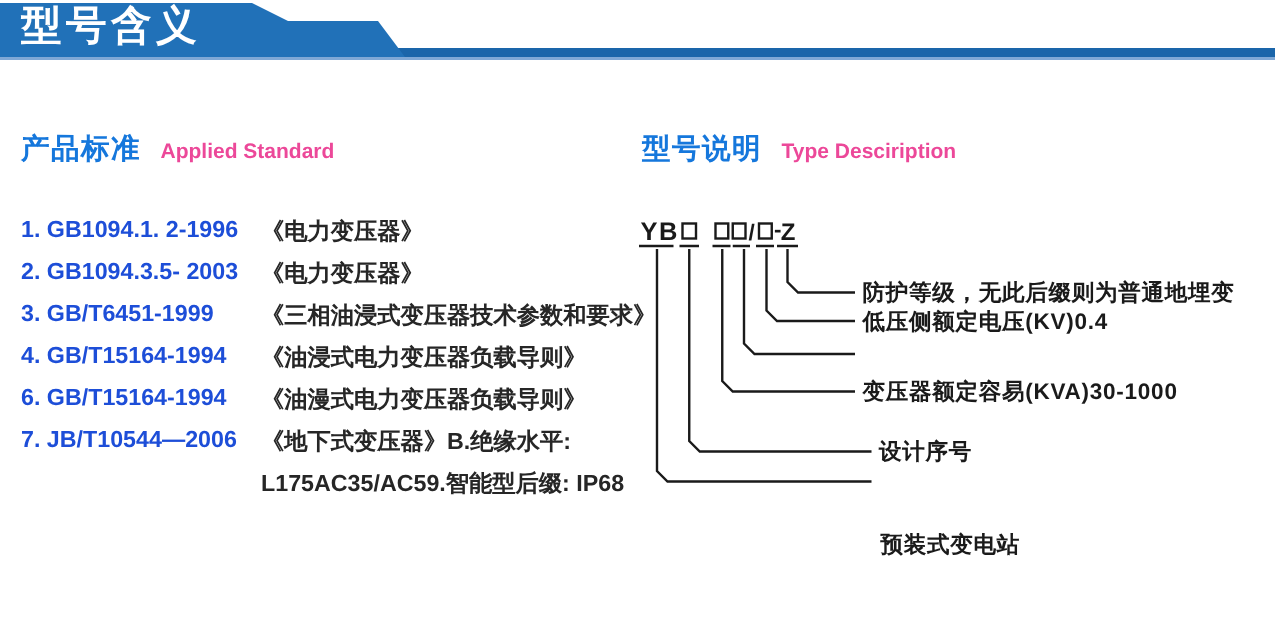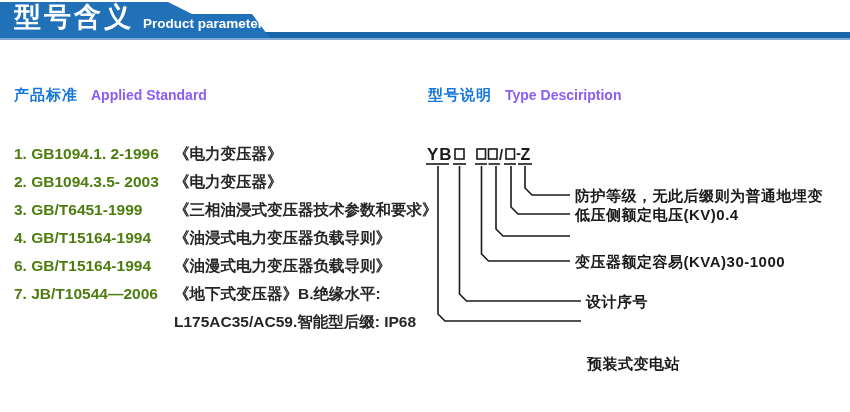--- a/index.html
+++ b/index.html
@@ -18,29 +18,29 @@
     color:#ffffff;font-size:27px;font-weight:bold;letter-spacing:3px;
     line-height:31px;white-space:nowrap;
   }
   .banner-title-en{
     position:absolute;left:143px;top:15px;height:18px;
     color:#ffffff;font-size:13.5px;font-weight:600;line-height:18px;white-space:nowrap;
   }
 
   
   .sec-heading{position:absolute;display:flex;align-items:baseline;gap:13px;white-space:nowrap;}
-  .sec-heading .cn{color:#1577dc;font-size:15px;font-weight:bold;letter-spacing:1px;}
-  .sec-heading .en{color:#8b5cf6;font-size:14px;font-weight:600;}
+  .sec-heading .cn{color:#1577dc;font-size:19px;font-weight:bold;letter-spacing:1px;}
+  .sec-heading .en{color:#ec4899;font-size:14px;font-weight:600;}
   .heading-left{left:14px;top:86px;}
   .heading-right{left:428px;top:86px;}
 
   
   .standards{position:absolute;left:14px;top:140px;width:406px;}
   .std-row{display:flex;height:28px;align-items:center;white-space:nowrap;}
-  .std-code{width:160px;flex:0 0 160px;color:#4d7c0f;font-size:15.5px;font-weight:bold;}
+  .std-code{width:160px;flex:0 0 160px;color:#1d4ed8;font-size:15.5px;font-weight:bold;}
   .std-title{color:#262626;font-size:15.5px;font-weight:bold;}
 
   
   .diagram-svg{position:absolute;left:420px;top:135px;}
   .diagram-label{
     position:absolute;color:#1a1a1a;font-size:15px;font-weight:bold;
     line-height:17px;white-space:nowrap;letter-spacing:0.5px;
   }
   .lbl-0{left:575px;top:187px;}
   .lbl-1{left:575px;top:206px;}
@@ -56,21 +56,20 @@
 
 <div class="page">
 
   <div class="header">
     <svg width="850" height="42" viewBox="0 0 850 42">
       <rect x="0" y="32" width="850" height="6" fill="#1a65aa"></rect>
       <rect x="0" y="38" width="850" height="2" fill="#7fa8d6"></rect>
       <polygon points="0,2 168,2 192,14 252,14 270,38 0,38" fill="#2171b8"></polygon>
     </svg>
     <div class="banner-title-cn">型号含义</div>
-    <div class="banner-title-en">Product parameters</div>
   </div>
 
   <div class="sec-heading heading-left">
     <span class="cn">产品标准</span>
     <span class="en">Applied Standard</span>
   </div>
 
   <div class="standards">
     <div class="std-row">
       <span class="std-code">1. GB1094.1. 2-1996</span>

